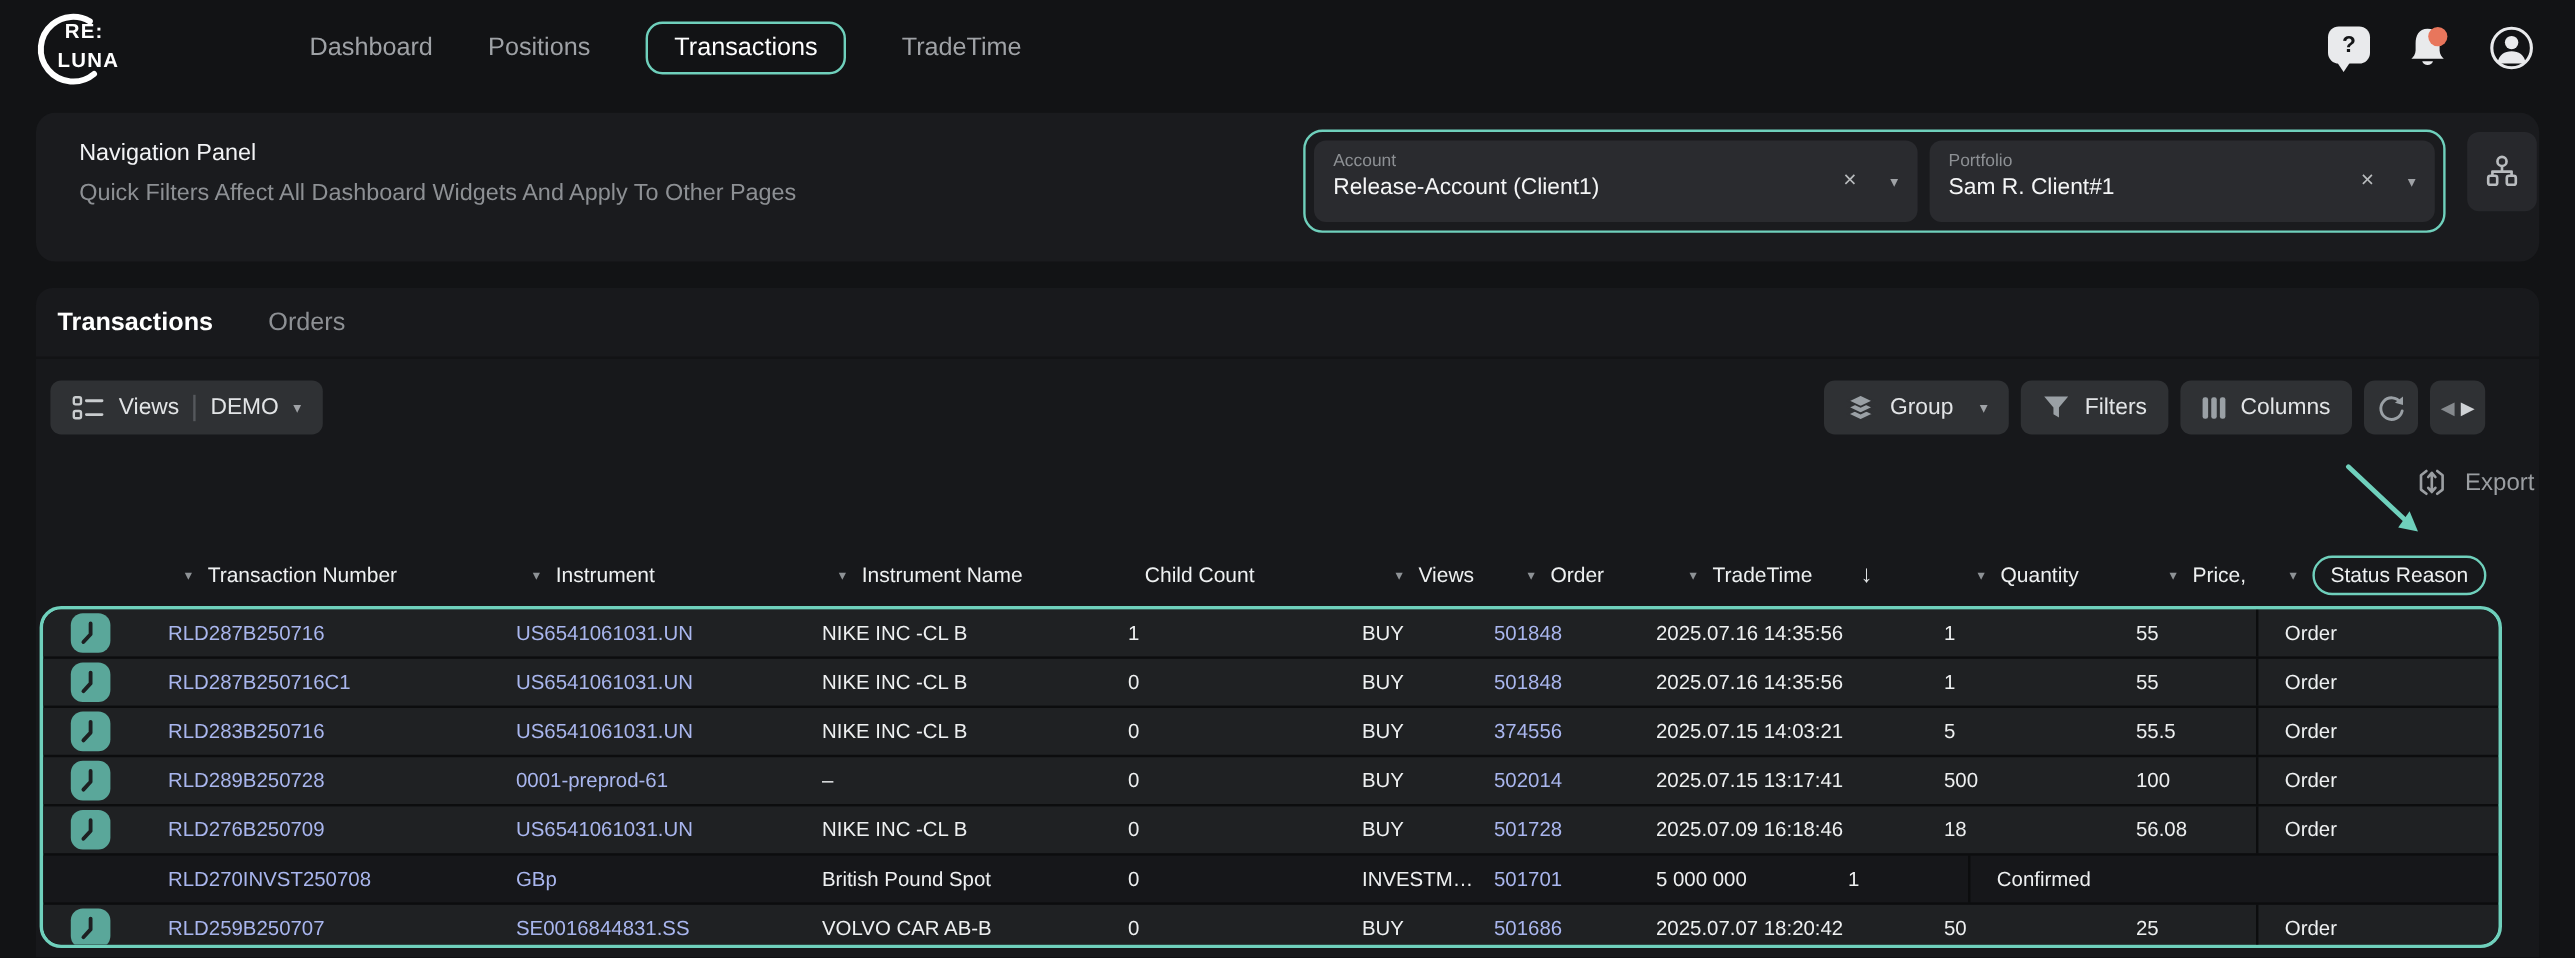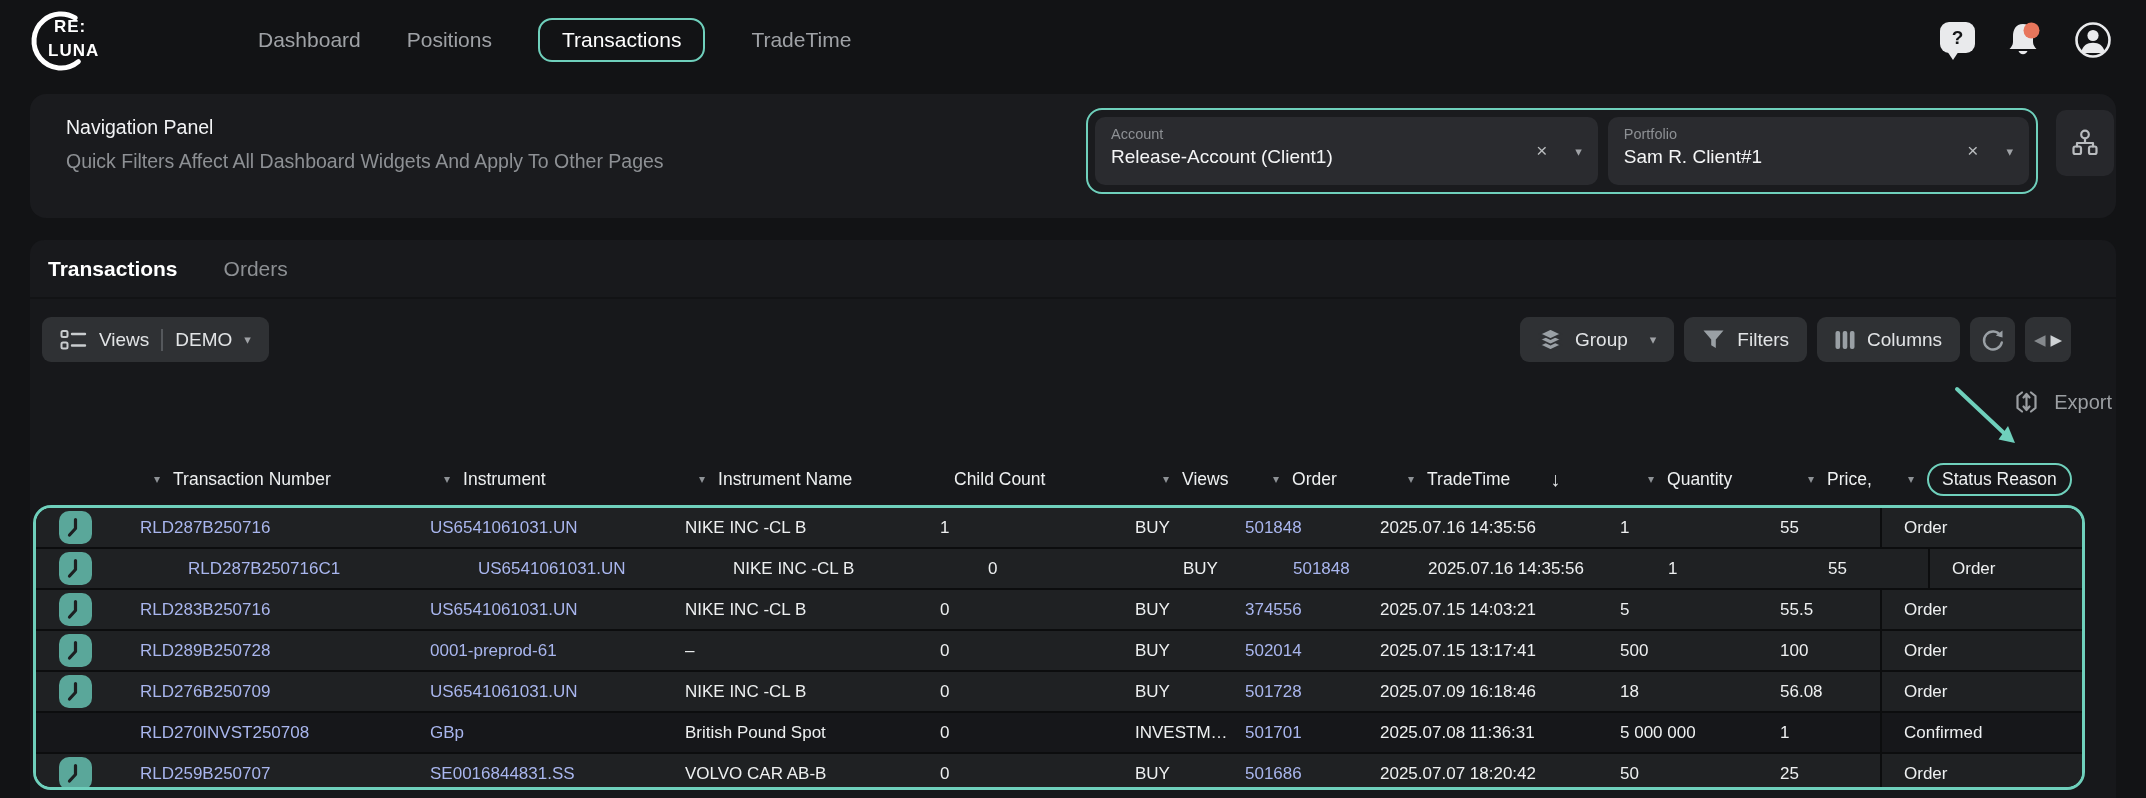--- a/index.html
+++ b/index.html
@@ -308,21 +308,21 @@
           <div class="td td-price" style="width: 100px;">55</div>
           <div class="td td-status" style="width: 208px;">Order</div>
         </div>
         <div class="tr">
           <div class="td td-rowicon" style="width: 104px;">
             <svg width="35" height="35" viewBox="0 0 35 35">
               <rect x="1" y="1" width="33" height="33" rx="10" fill="var(--clock)"></rect>
               <path d="M17.5 9.5 L17.5 18.5 L11.5 25" fill="none" stroke="#1d1f21" stroke-width="3.2" stroke-linecap="round" stroke-linejoin="round"></path>
             </svg>
           </div>
-          <div class="td td-txn link" style="width: 290px; margin-left: 48px;">RLD287B250716C1</div>
+          <div class="td td-txn link" style="width: 290px;">RLD287B250716C1</div>
           <div class="td td-instrument link" style="width: 255px;">US6541061031.UN</div>
           <div class="td td-name" style="width: 255px;">NIKE INC -CL B</div>
           <div class="td td-child" style="width: 195px;">0</div>
           <div class="td td-type" style="width: 110px;">BUY</div>
           <div class="td td-order link" style="width: 135px;">501848</div>
           <div class="td td-tradetime" style="width: 240px;">2025.07.16 14:35:56</div>
           <div class="td td-quantity" style="width: 160px;">1</div>
           <div class="td td-price" style="width: 100px;">55</div>
           <div class="td td-status" style="width: 208px;">Order</div>
         </div>
@@ -381,21 +381,20 @@
           <div class="td td-status" style="width: 208px;">Order</div>
         </div>
         <div class="tr tr-dark">
           <div class="td td-rowicon" style="width: 104px;"></div>
           <div class="td td-txn link" style="width: 290px;">RLD270INVST250708</div>
           <div class="td td-instrument link" style="width: 255px;">GBp</div>
           <div class="td td-name" style="width: 255px;">British Pound Spot</div>
           <div class="td td-child" style="width: 195px;">0</div>
           <div class="td td-type" style="width: 110px;">INVESTM…</div>
           <div class="td td-order link" style="width: 135px;">501701</div>
-          <div class="td td-tradetime" style="width: 240px;">2025.07.08 11:36:31</div>
           <div class="td td-quantity" style="width: 160px;">5 000 000</div>
           <div class="td td-price" style="width: 100px;">1</div>
           <div class="td td-status" style="width: 208px;">Confirmed</div>
         </div>
         <div class="tr">
           <div class="td td-rowicon" style="width: 104px;">
             <svg width="35" height="35" viewBox="0 0 35 35">
               <rect x="1" y="1" width="33" height="33" rx="10" fill="var(--clock)"></rect>
               <path d="M17.5 9.5 L17.5 18.5 L11.5 25" fill="none" stroke="#1d1f21" stroke-width="3.2" stroke-linecap="round" stroke-linejoin="round"></path>
             </svg>

